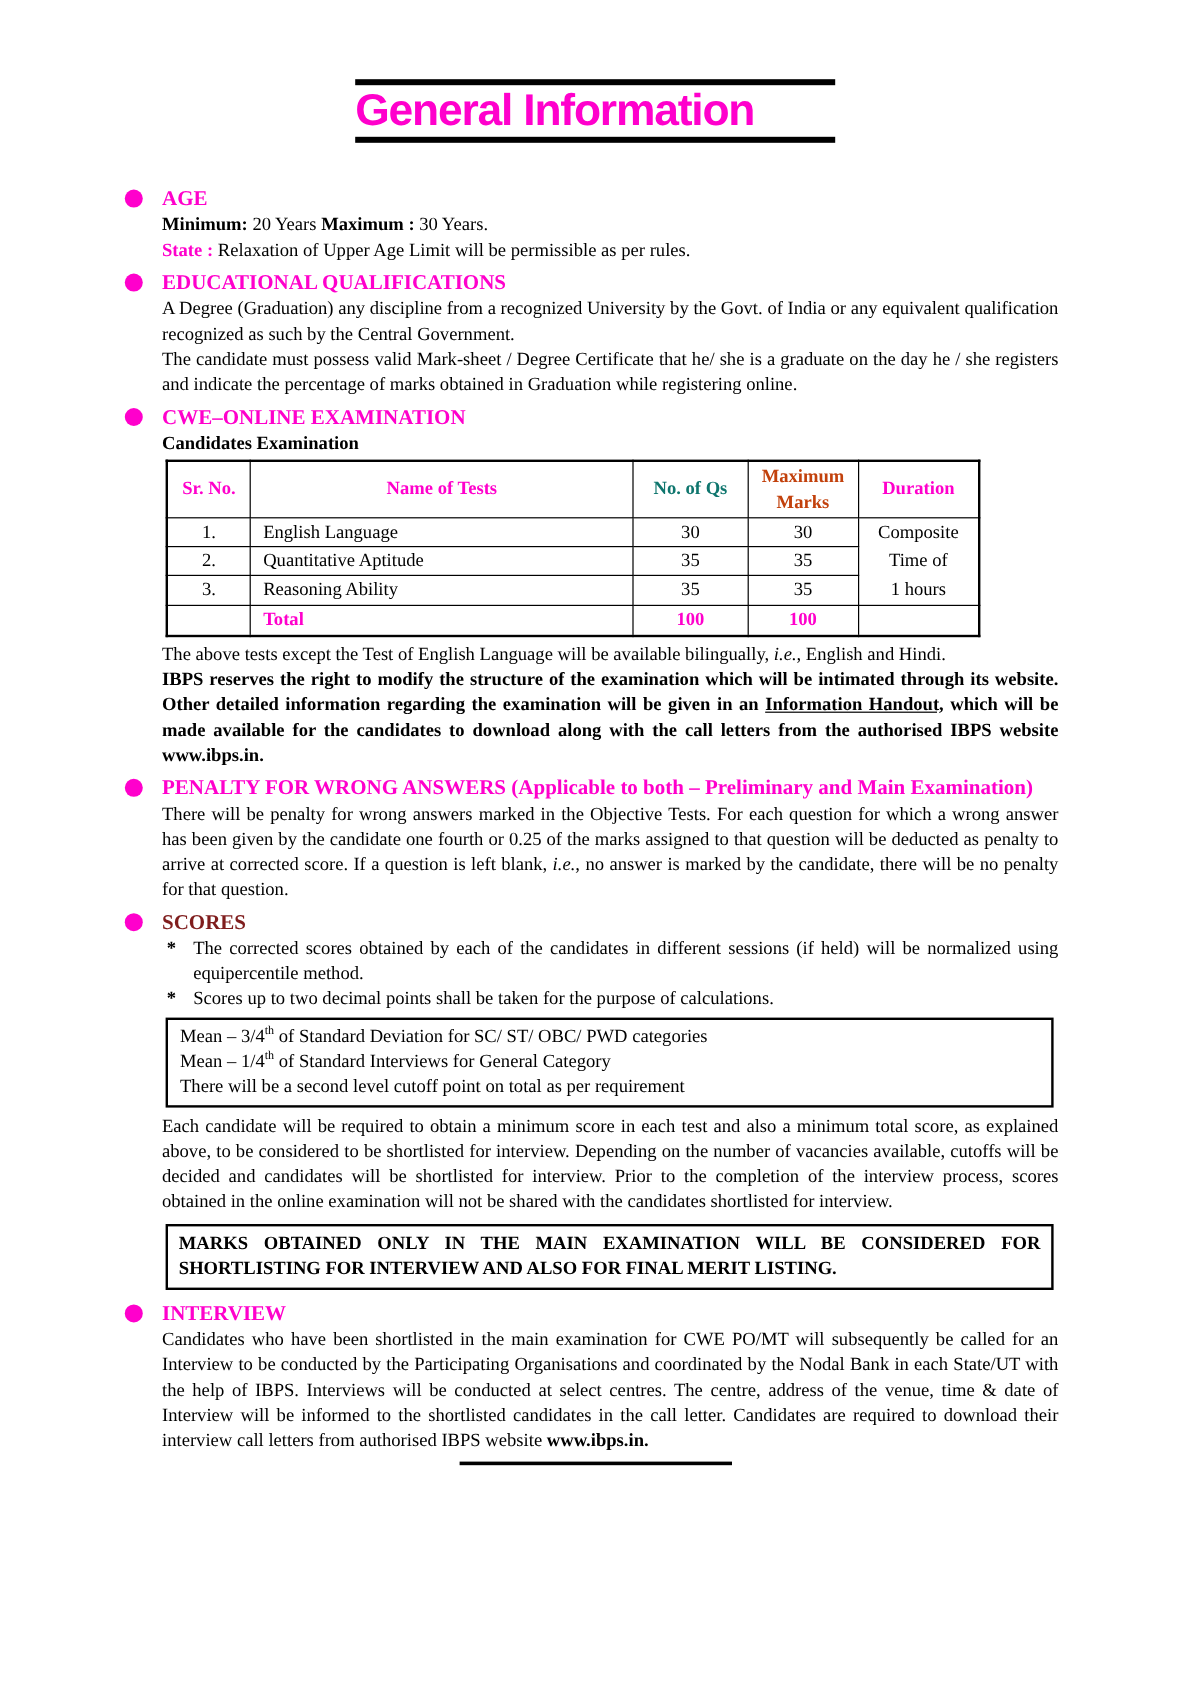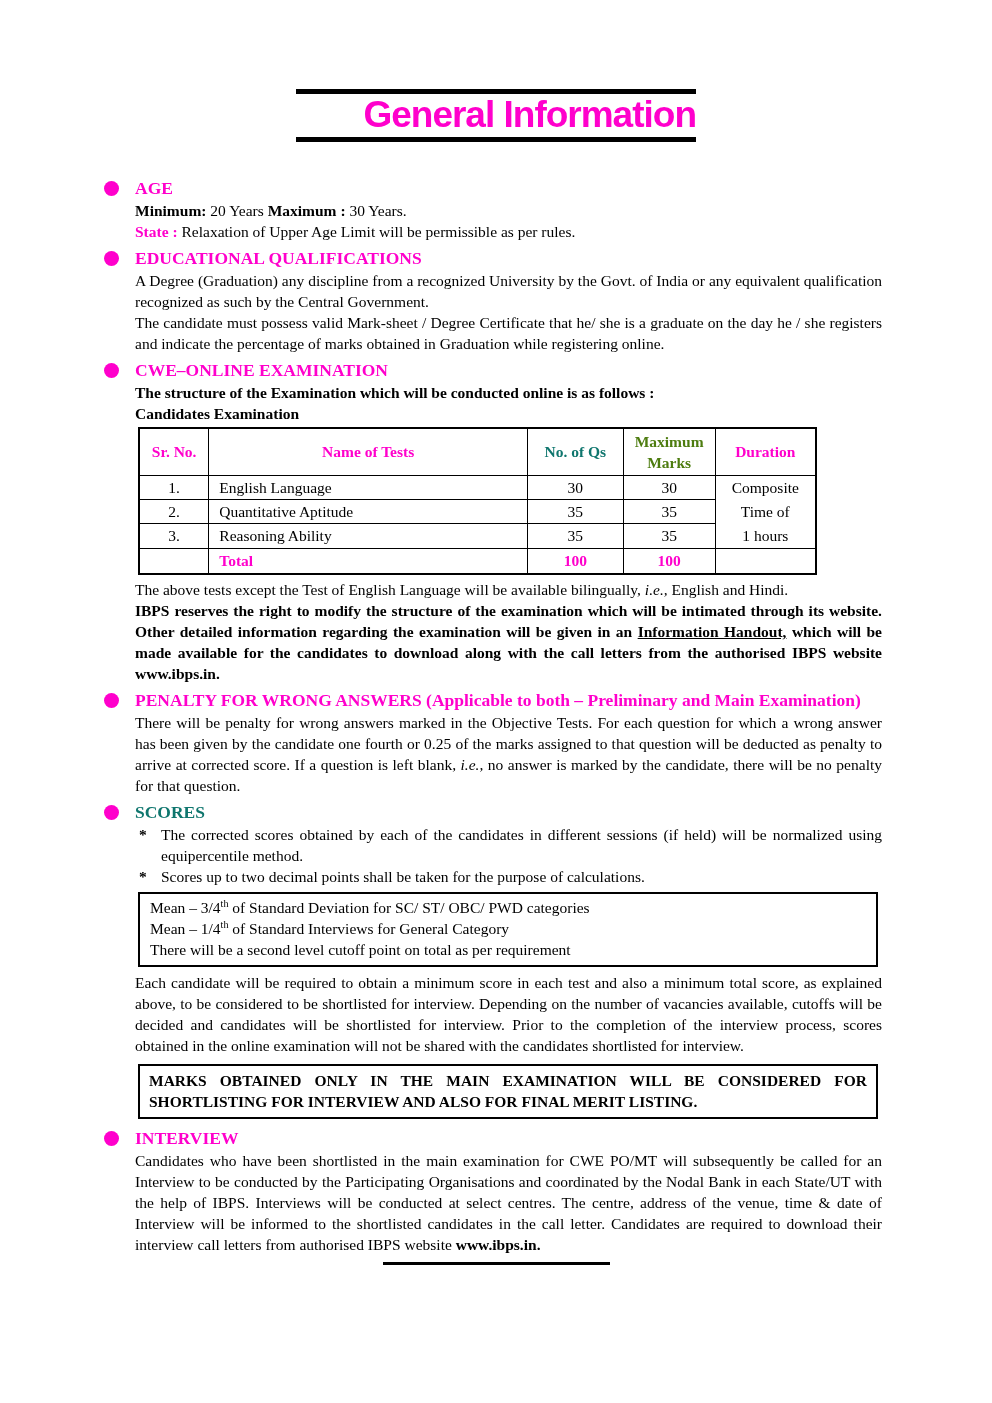--- a/index.html
+++ b/index.html
@@ -7,23 +7,23 @@
   body {
     width: 992px; height: 1403px;
     background: #ffffff; color: #000000;
     font-family: "Liberation Serif", serif;
     font-size: 15.5px; line-height: 21px;
   }
   .page { position: relative; width: 992px; height: 1403px; overflow: hidden; background:#fff; }
 
   
   .title-band {
-    width: 400px; margin: 89px auto 20px auto;
+    width: 400px; margin: 66px auto 20px auto;
     border-top: 5px solid #000; border-bottom: 5px solid #000;
-    text-align: right; padding: 1px 0 2px 0;
+    text-align: left; padding: 1px 0 2px 0;
   }
   .title-band h1 {
     margin: 0; font-family: "Liberation Sans", sans-serif;
     font-weight: bold; font-size: 37px; line-height: 40px;
     letter-spacing: -1px; color: #ff00cc; white-space: nowrap;
   }
 
   
   section { margin: 0 110px 5px 135px; }
   .heading-row { position: relative; margin: 6px 0 1px 0; }
@@ -100,37 +100,36 @@
     </div>
     <p>A Degree (Graduation) any discipline from a recognized University by the Govt. of India or any equivalent qualification recognized as such by the Central Government.</p>
     <p>The candidate must possess valid Mark-sheet / Degree Certificate that he/ she is a graduate on the day he / she registers and indicate the percentage of marks obtained in Graduation while registering online.</p>
   </section>
 
   <section>
     <div class="heading-row">
       <span class="bullet" style="background: rgb(255, 0, 204);"></span>
       <h2 style="color: rgb(255, 0, 204);">CWE–ONLINE EXAMINATION</h2>
     </div>
-    <p class="bold">The structure of the Examination which will be conducted online is as follows :</p>
     <p class="bold">Candidates Examination</p>
 
     <table class="exam">
       <colgroup>
         <col style="width:70px">
           <col style="width:320px">
           <col style="width:96px">
           <col style="width:92px">
           <col style="width:101px">
       </colgroup>
       <thead>
         <tr>
           <th style="color: rgb(255, 0, 204);">Sr. No.</th>
           <th style="color: rgb(255, 0, 204);">Name of Tests</th>
           <th style="color: #0f766e;">No. of Qs</th>
-          <th style="color: #4d7c0f;">Maximum Marks</th>
+          <th style="color: #c2410c;">Maximum Marks</th>
           <th style="color: rgb(255, 0, 204);">Duration</th>
         </tr>
       </thead>
       <tbody>
         <tr>
           <td>1.</td>
           <td class="name-cell">English Language</td>
           <td>30</td>
           <td>30</td>
           <td class="duration-cell" rowspan="3">
@@ -171,21 +170,21 @@
     <div class="heading-row">
       <span class="bullet" style="background: rgb(255, 0, 204);"></span>
       <h2 style="color: rgb(255, 0, 204);">PENALTY FOR WRONG ANSWERS (Applicable to both – Preliminary and Main Examination)</h2>
     </div>
     <p><span>There will be penalty for wrong answers marked in the Objective Tests. For each question for which a wrong answer has been given by the candidate one fourth or 0.25 of the marks assigned to that question will be deducted as penalty to arrive at corrected score. If a question is left blank, </span><span style="font-style: italic;">i.e.,</span><span> no answer is marked by the candidate, there will be no penalty for that question.</span></p>
   </section>
 
   <section>
     <div class="heading-row">
       <span class="bullet" style="background: rgb(255, 0, 204);"></span>
-      <h2 style="color: #0f766e;">SCORES</h2>
+      <h2 style="color: #7f1d1d;">SCORES</h2>
     </div>
     <div class="star-item">
       <span class="star">*</span>
       <p>The corrected scores obtained by each of the candidates in different sessions (if held) will be normalized using equipercentile method.</p>
     </div>
     <div class="star-item">
       <span class="star">*</span>
       <p>Scores up to two decimal points shall be taken for the purpose of calculations.</p>
     </div>
   </section>

